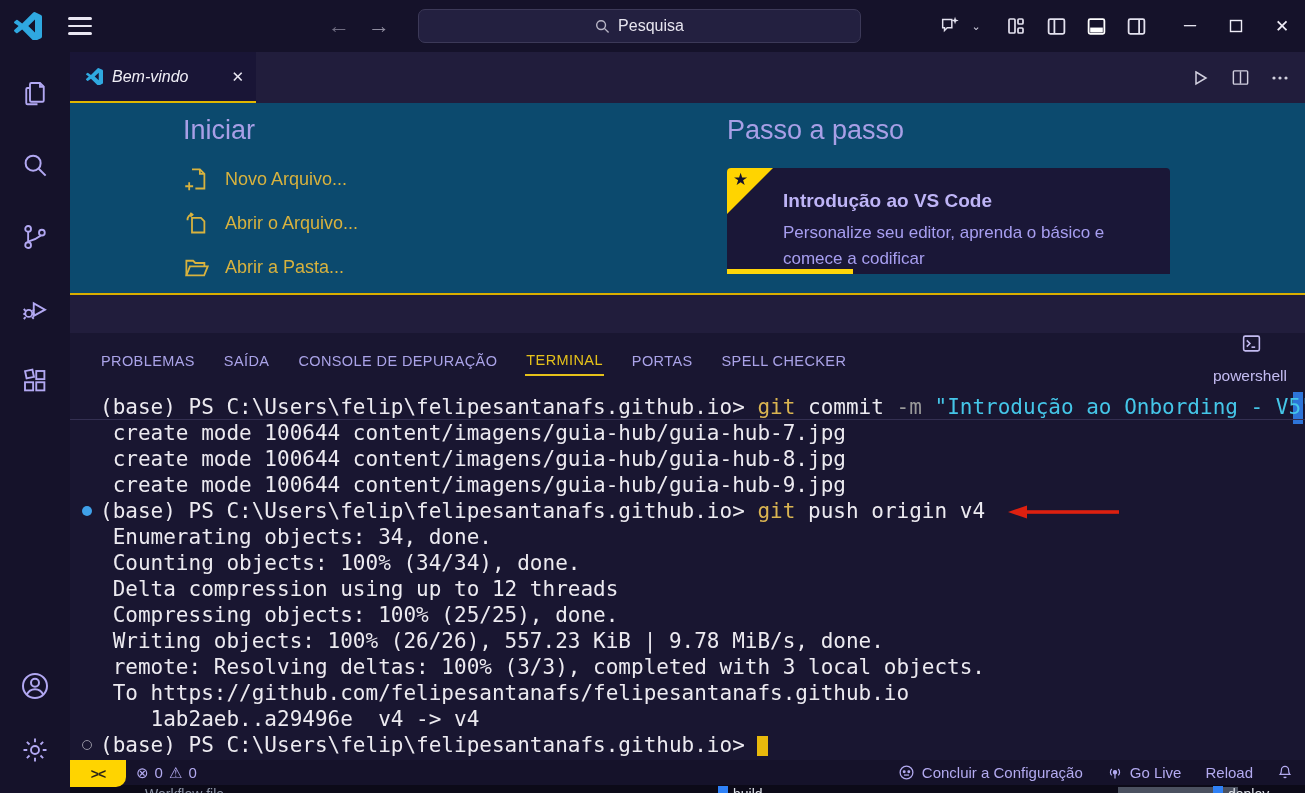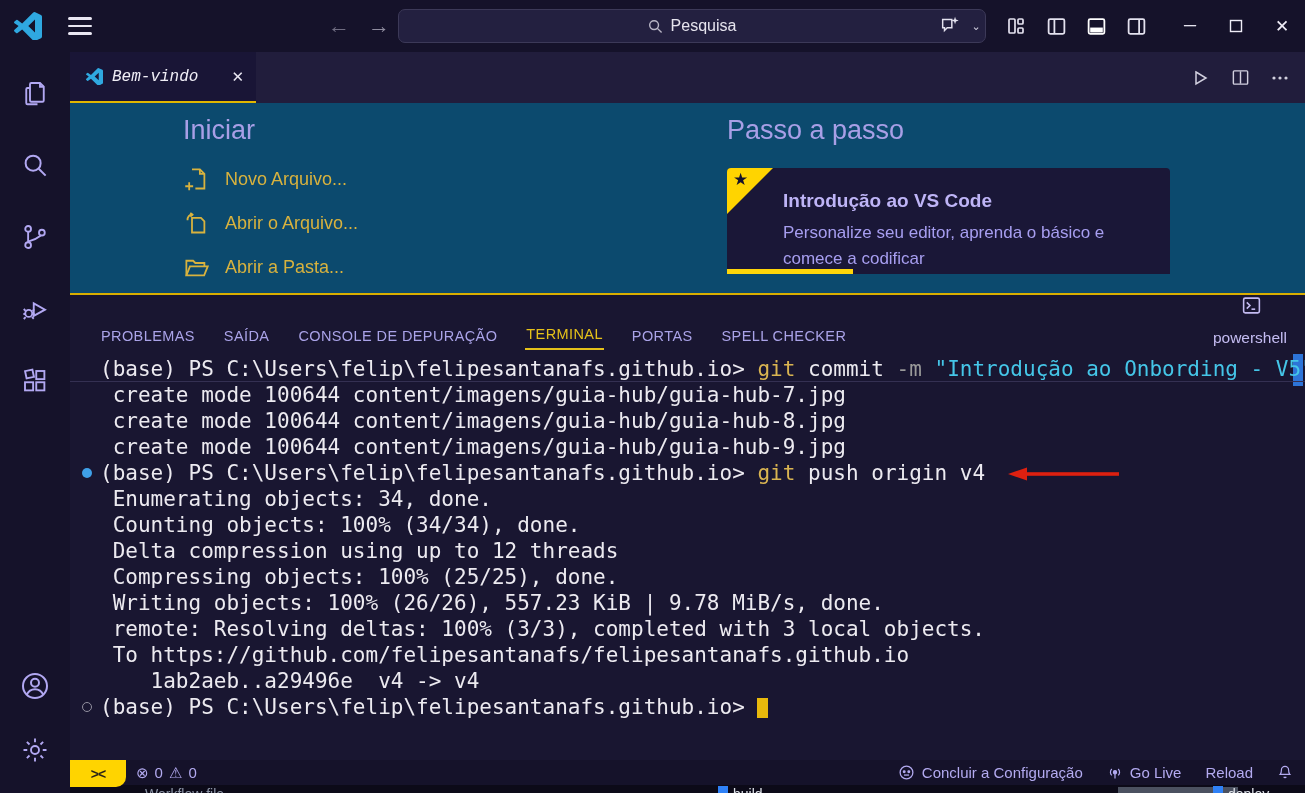--- a/index.html
+++ b/index.html
@@ -8,21 +8,21 @@
   .window { width:1305px; height:793px; display:flex; flex-direction:column; background:#15122a; }
 
   
   .titlebar { height:52px; flex:0 0 52px; display:flex; align-items:center; background:#15122a; position:relative; }
   .tb-left { display:flex; align-items:center; gap:26px; padding-left:14px; }
   .vscode-logo { width:28px; height:28px; }
   .hamburger { width:24px; display:flex; flex-direction:column; gap:5px; cursor:pointer; }
   .hamburger i { display:block; height:2.4px; background:#e9e7f2; border-radius:2px; }
   .nav-arrows { display:flex; gap:18px; margin-left:210px; font-size:22px; color:#8f8c9f; }
   .nav-arrows span { cursor:pointer; }
-  .searchbox { position:absolute; left:398px; top:9px; width:588px; height:34px; background:#232040;
+  .searchbox { position:absolute; left:418px; top:9px; width:443px; height:34px; background:#232040;
                border:1px solid #3c3958; border-radius:7px; display:flex; align-items:center;
                justify-content:center; gap:8px; color:#e6e4ee; font-size:16px; cursor:text; }
   .searchbox .mag { color:#b9b6c6; font-size:16px; }
   .tb-right { position:absolute; right:0; top:0; height:52px; display:flex; align-items:center; }
   .tb-icon { color:#e4e2ef; display:flex; align-items:center; justify-content:center; width:34px; height:34px; cursor:pointer; }
   .tb-icon svg { display:block; }
   .chev { width:18px; color:#cfcddd; font-size:11px; }
   .grp { display:flex; align-items:center; margin-right:14px; }
   .winctl { width:46px; height:52px; display:flex; align-items:center; justify-content:center; color:#efedf7; font-size:17px; cursor:pointer; }
 
@@ -32,21 +32,21 @@
   .ab-icon { width:48px; height:58px; display:flex; align-items:center; justify-content:center; color:#b2a8f2; cursor:pointer; margin-bottom:14px; }
   .ab-spacer { flex:1; }
   .ab-icon.small-gap { margin-bottom:6px; }
 
   .content { flex:1 1 auto; display:flex; flex-direction:column; min-width:0; background:#211d3c; }
 
   
   .tabbar { height:51px; flex:0 0 51px; background:#211d3c; display:flex; position:relative; }
   .tab { width:186px; background:#191536; display:flex; align-items:center; gap:9px; padding:0 12px 0 16px;
          border-bottom:2px solid #e0b700; cursor:pointer; }
-  .tab-label { color:#f0eef6; font-style:italic; font-size:16px; flex:1;font-family:Liberation Mono, monospace; }
+  .tab-label { color:#f0eef6; font-style:italic; font-size:16px; flex:1; }
   .tab-close { color:#e9e7f2; font-size:15px; cursor:pointer; }
   .editor-actions { position:absolute; right:12px; top:0; height:51px; display:flex; align-items:center; gap:14px; color:#d2d0df; }
   .ea-icon { width:26px; height:26px; display:flex; align-items:center; justify-content:center; cursor:pointer; }
 
   
   .editor { height:190px; flex:0 0 190px; position:relative; background:#0c4a6e; overflow:hidden; }
   .col-start { position:absolute; left:113px; top:12px; }
   .welcome-h { color:#a89fe6; font-size:27px; font-weight:400; margin-bottom:20px; }
   .start-item { display:flex; align-items:center; gap:15px; margin-bottom:17px; color:#d8b23e; font-size:18px; cursor:pointer; }
   .start-item svg { flex:0 0 auto; }
@@ -54,21 +54,21 @@
   .walk-card { position:relative; margin-top:22px; width:443px; height:106px; background:#1a1737; border-radius:4px 4px 0 0; cursor:pointer; overflow:hidden; }
   .ribbon { position:absolute; left:0; top:0; width:0; height:0; border-top:46px solid #ffd400; border-right:46px solid transparent; }
   .ribbon-star { position:absolute; left:6px; top:1px; color:#15122a; font-size:17px; }
   .card-title { color:#beb4f6; font-weight:700; font-size:19px; margin:22px 0 8px 56px; }
   .card-desc { color:#a79ef0; font-size:17px; line-height:1.55; margin-left:56px; width:350px; }
   .card-progress { position:absolute; left:0; bottom:0; height:5px; width:126px; background:#ffd60a; }
 
   .gold-divider { height:2px; flex:0 0 2px; background:#d9ae00; }
 
   
-  .panel-header { height:55px; flex:0 0 55px; background:#191631; display:flex; align-items:flex-end; padding-left:30px; position:relative; }
+  .panel-header { height:55px; flex:0 0 55px; background:#191631; display:flex; align-items:center; padding-left:30px; position:relative;margin-top:38px; }
   .p-tab { color:#aaa3e8; font-size:14.5px; letter-spacing:0.4px; margin-right:27px; padding:6px 1px; cursor:pointer; white-space:nowrap; }
   .p-tab.active { color:#e5c11a; border-bottom:2px solid #e5c11a; }
   .panel-right { position:absolute; right:14px; top:0; height:55px; display:flex; align-items:center; gap:13px; color:#c4bcf2;flex-direction:column; }
   .pr-icon { display:flex; align-items:center; justify-content:center; width:24px; height:24px; cursor:pointer; }
   .shell-label { color:#c4bcf2; font-size:15.5px; margin-right:4px; cursor:pointer; }
   .pr-divider { width:1px; height:22px; background:#4a4668; }
 
   
   .terminal { flex:1 1 auto; background:#191631; position:relative; padding-top:6px; overflow:hidden;
               font-family:"DejaVu Sans Mono","Liberation Mono",monospace; font-size:21px; }

